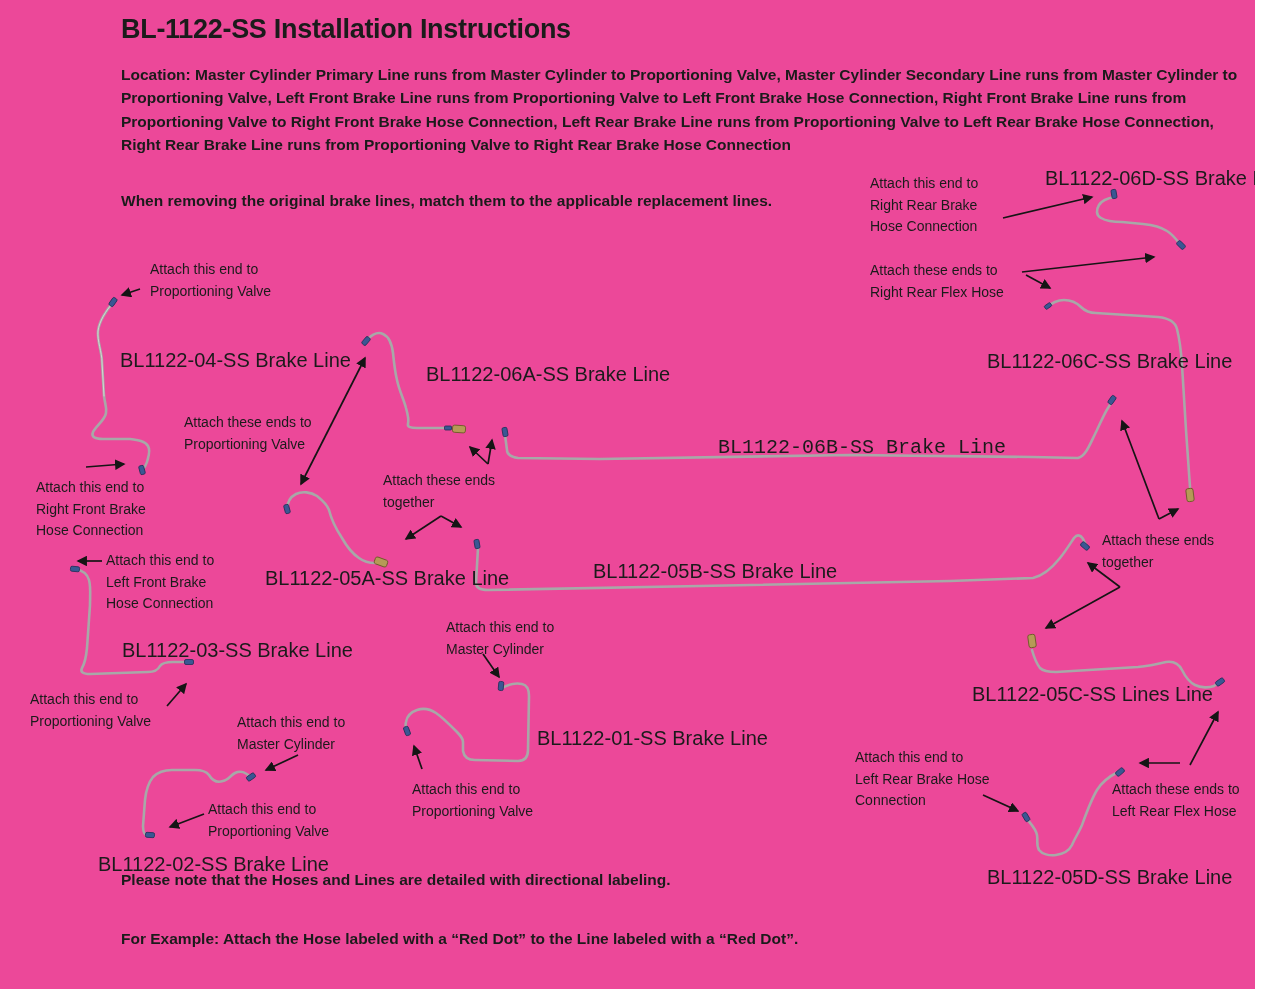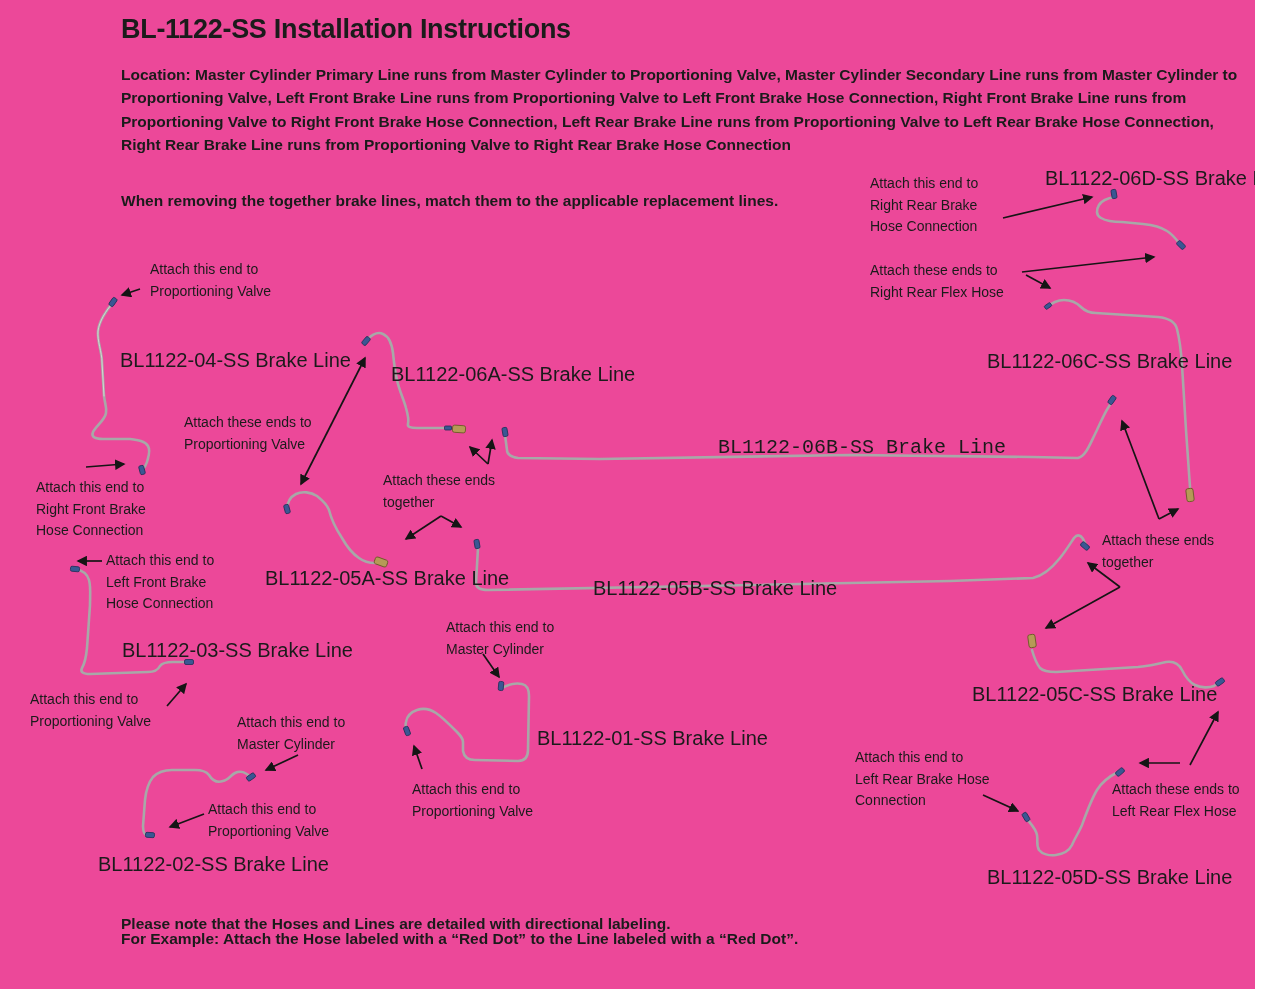--- a/index.html
+++ b/index.html
@@ -165,21 +165,21 @@
     <path class="arrow" d="M483,654 L499,677" marker-end="url(#ah)"></path>
     <path class="arrow" d="M422,769 L414,746" marker-end="url(#ah)"></path>
     <path class="arrow" d="M298,755 L266,770" marker-end="url(#ah)"></path>
     <path class="arrow" d="M204,814 L170,827" marker-end="url(#ah)"></path>
     <path class="arrow" d="M167,706 L186,684" marker-end="url(#ah)"></path>
     <path class="arrow" d="M102,561 L78,561" marker-end="url(#ah)"></path>
   </svg>
 
   <div class="abs title" style="left:121px;top:14px;">BL-1122-SS Installation Instructions</div>
   <div class="abs para" style="left:121px;top:63px;width:1133px;">Location: Master Cylinder Primary Line runs from Master Cylinder to Proportioning Valve, Master Cylinder Secondary Line runs from Master Cylinder to Proportioning Valve, Left Front Brake Line runs from Proportioning Valve to Left Front Brake Hose Connection, Right Front Brake Line runs from Proportioning Valve to Right Front Brake Hose Connection, Left Rear Brake Line runs from Proportioning Valve to Left Rear Brake Hose Connection, Right Rear Brake Line runs from Proportioning Valve to Right Rear Brake Hose Connection</div>
-  <div class="abs note" style="left:121px;top:188px;">When removing the together brake lines, match them to the applicable replacement lines.</div>
+  <div class="abs note" style="left:121px;top:188px;">When removing the original brake lines, match them to the applicable replacement lines.</div>
 
   <div class="abs callout" style="left:150px;top:259px;">Attach this end to
 Proportioning Valve</div>
   <div class="abs callout" style="left:184px;top:412px;">Attach these ends to
 Proportioning Valve</div>
   <div class="abs callout" style="left:36px;top:477px;">Attach this end to
 Right Front Brake
 Hose Connection</div>
   <div class="abs callout" style="left:106px;top:550px;">Attach this end to
 Left Front Brake
@@ -203,28 +203,28 @@
 Right Rear Flex Hose</div>
   <div class="abs callout" style="left:1102px;top:530px;">Attach these ends
 together</div>
   <div class="abs callout" style="left:855px;top:747px;">Attach this end to
 Left Rear Brake Hose
 Connection</div>
   <div class="abs callout" style="left:1112px;top:779px;">Attach these ends to
 Left Rear Flex Hose</div>
 
   <div class="abs partlabel" style="left:120px;top:349px;">BL1122-04-SS Brake Line</div>
-  <div class="abs partlabel" style="left:391px;top:363px;">BL1122-06A-SS Brake Line</div>
+  <div class="abs partlabel" style="left:426px;top:363px;">BL1122-06A-SS Brake Line</div>
   <div class="abs partlabel" style="left:718px;top:436px;font-family:Liberation Mono, monospace;">BL1122-06B-SS Brake Line</div>
   <div class="abs partlabel" style="left:987px;top:350px;">BL1122-06C-SS Brake Line</div>
   <div class="abs partlabel" style="left:1045px;top:167px;">BL1122-06D-SS Brake Line</div>
   <div class="abs partlabel" style="left:265px;top:567px;">BL1122-05A-SS Brake Line</div>
-  <div class="abs partlabel" style="left:593px;top:560px;margin-top:17px;">BL1122-05B-SS Brake Line</div>
-  <div class="abs partlabel" style="left:972px;top:683px;">BL1122-05C-SS Brake Line</div>
+  <div class="abs partlabel" style="left:593px;top:560px;">BL1122-05B-SS Brake Line</div>
+  <div class="abs partlabel" style="left:972px;top:683px;">BL1122-05C-SS Lines Line</div>
   <div class="abs partlabel" style="left:987px;top:866px;">BL1122-05D-SS Brake Line</div>
   <div class="abs partlabel" style="left:122px;top:639px;">BL1122-03-SS Brake Line</div>
   <div class="abs partlabel" style="left:537px;top:727px;">BL1122-01-SS Brake Line</div>
   <div class="abs partlabel" style="left:98px;top:853px;">BL1122-02-SS Brake Line</div>
 
-  <div class="abs note" style="left:121px;top:867px;width:900px;margin-top:44px;">Please note that the Hoses and Lines are detailed with directional labeling.</div>
+  <div class="abs note" style="left:121px;top:867px;width:900px;">Please note that the Hoses and Lines are detailed with directional labeling.</div>
   <div class="abs note" style="left:121px;top:926px;width:900px;">For Example: Attach the Hose labeled with a “Red Dot” to the Line labeled with a “Red Dot”.</div>
 
 </div>
 
 </body></html>

